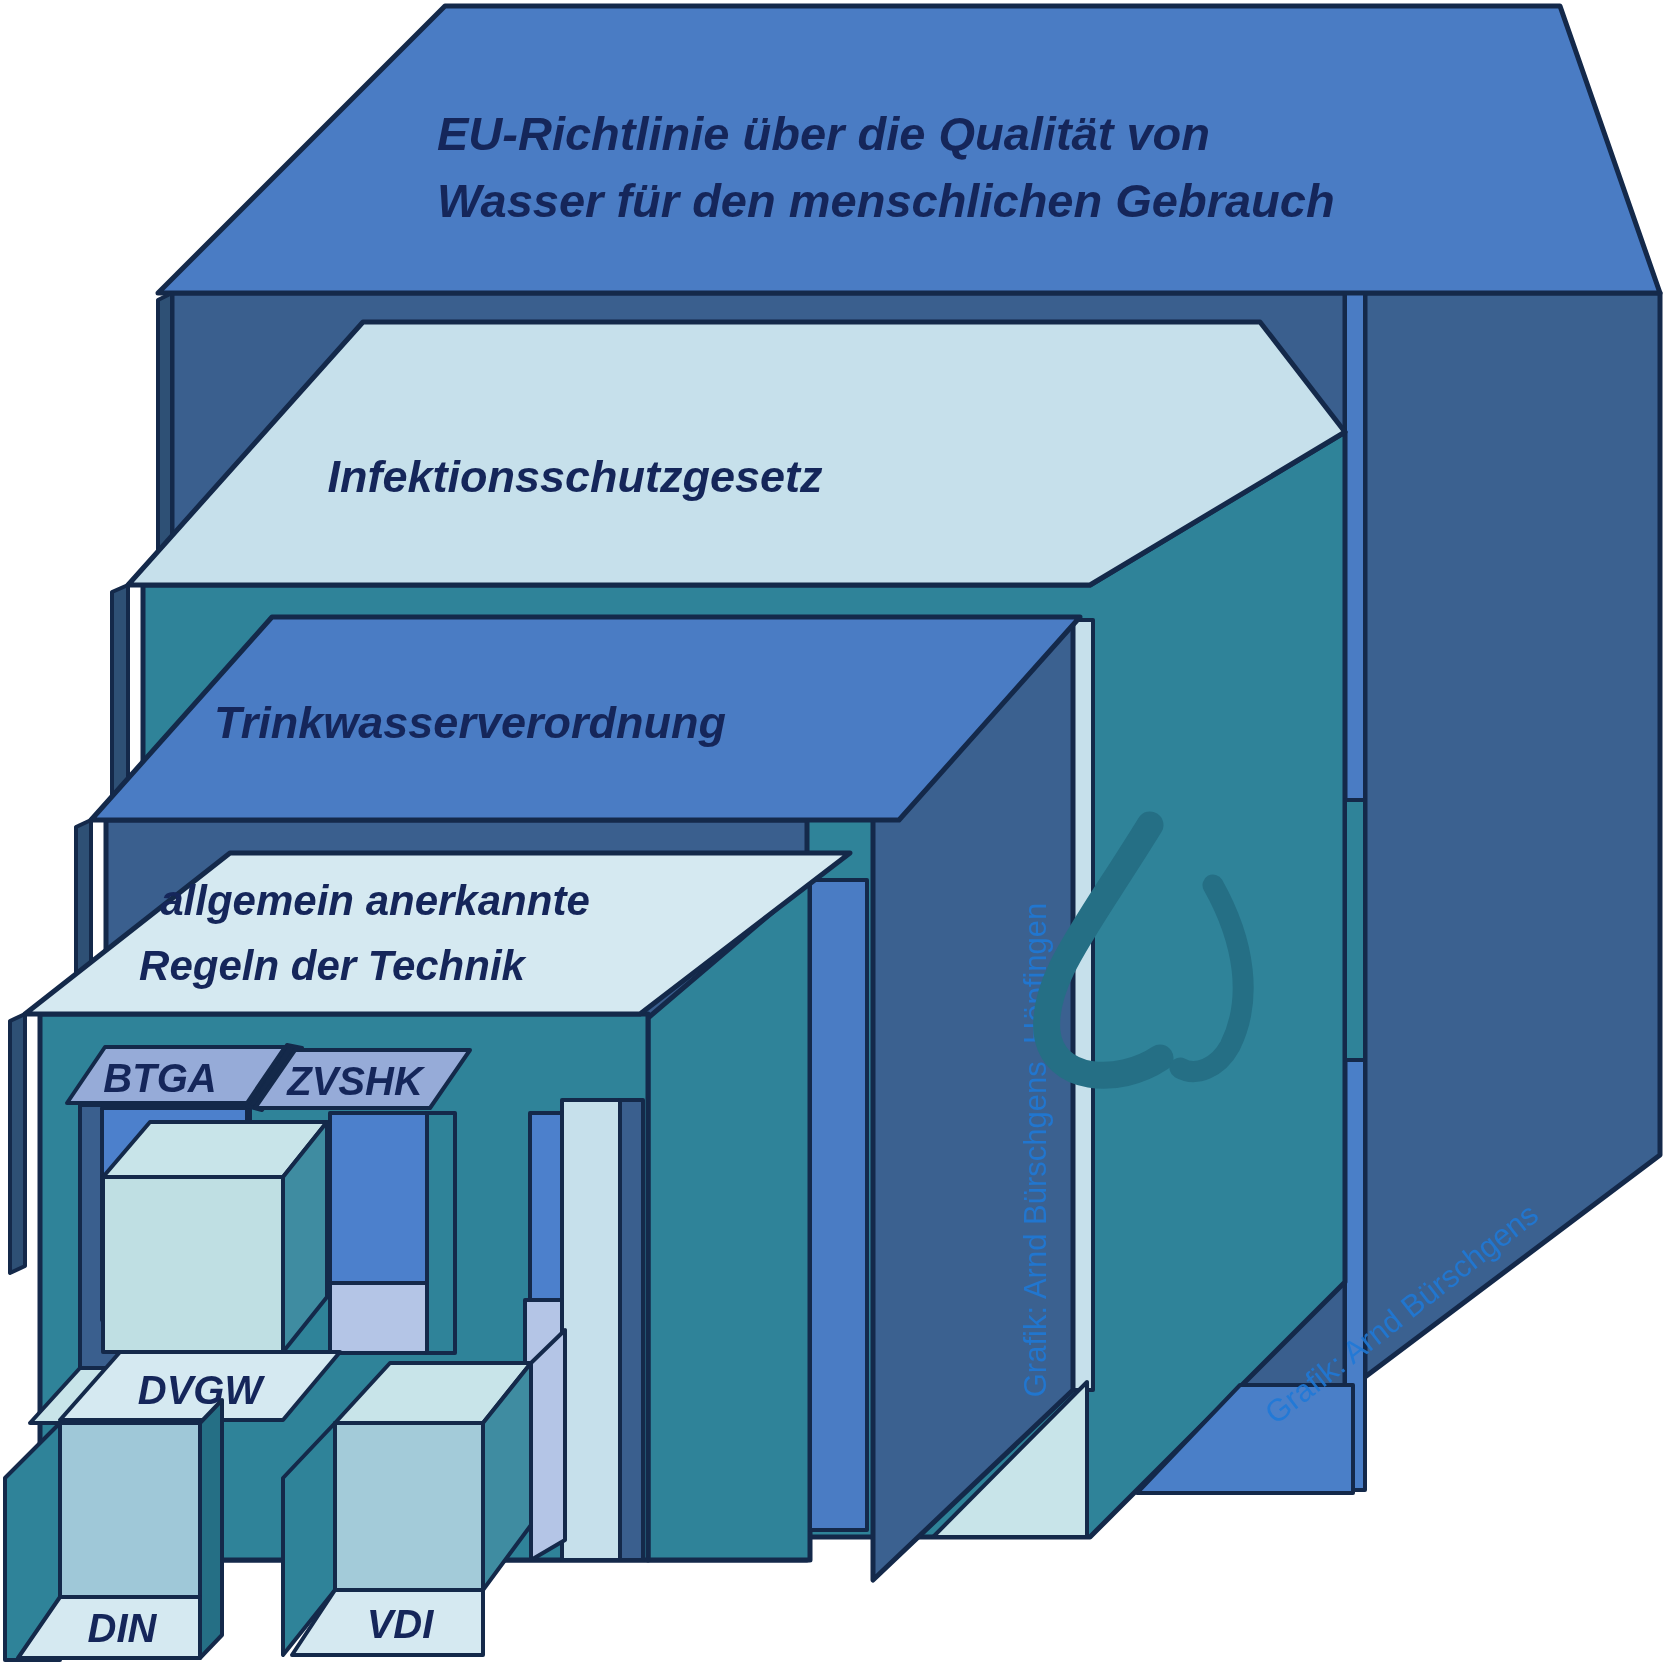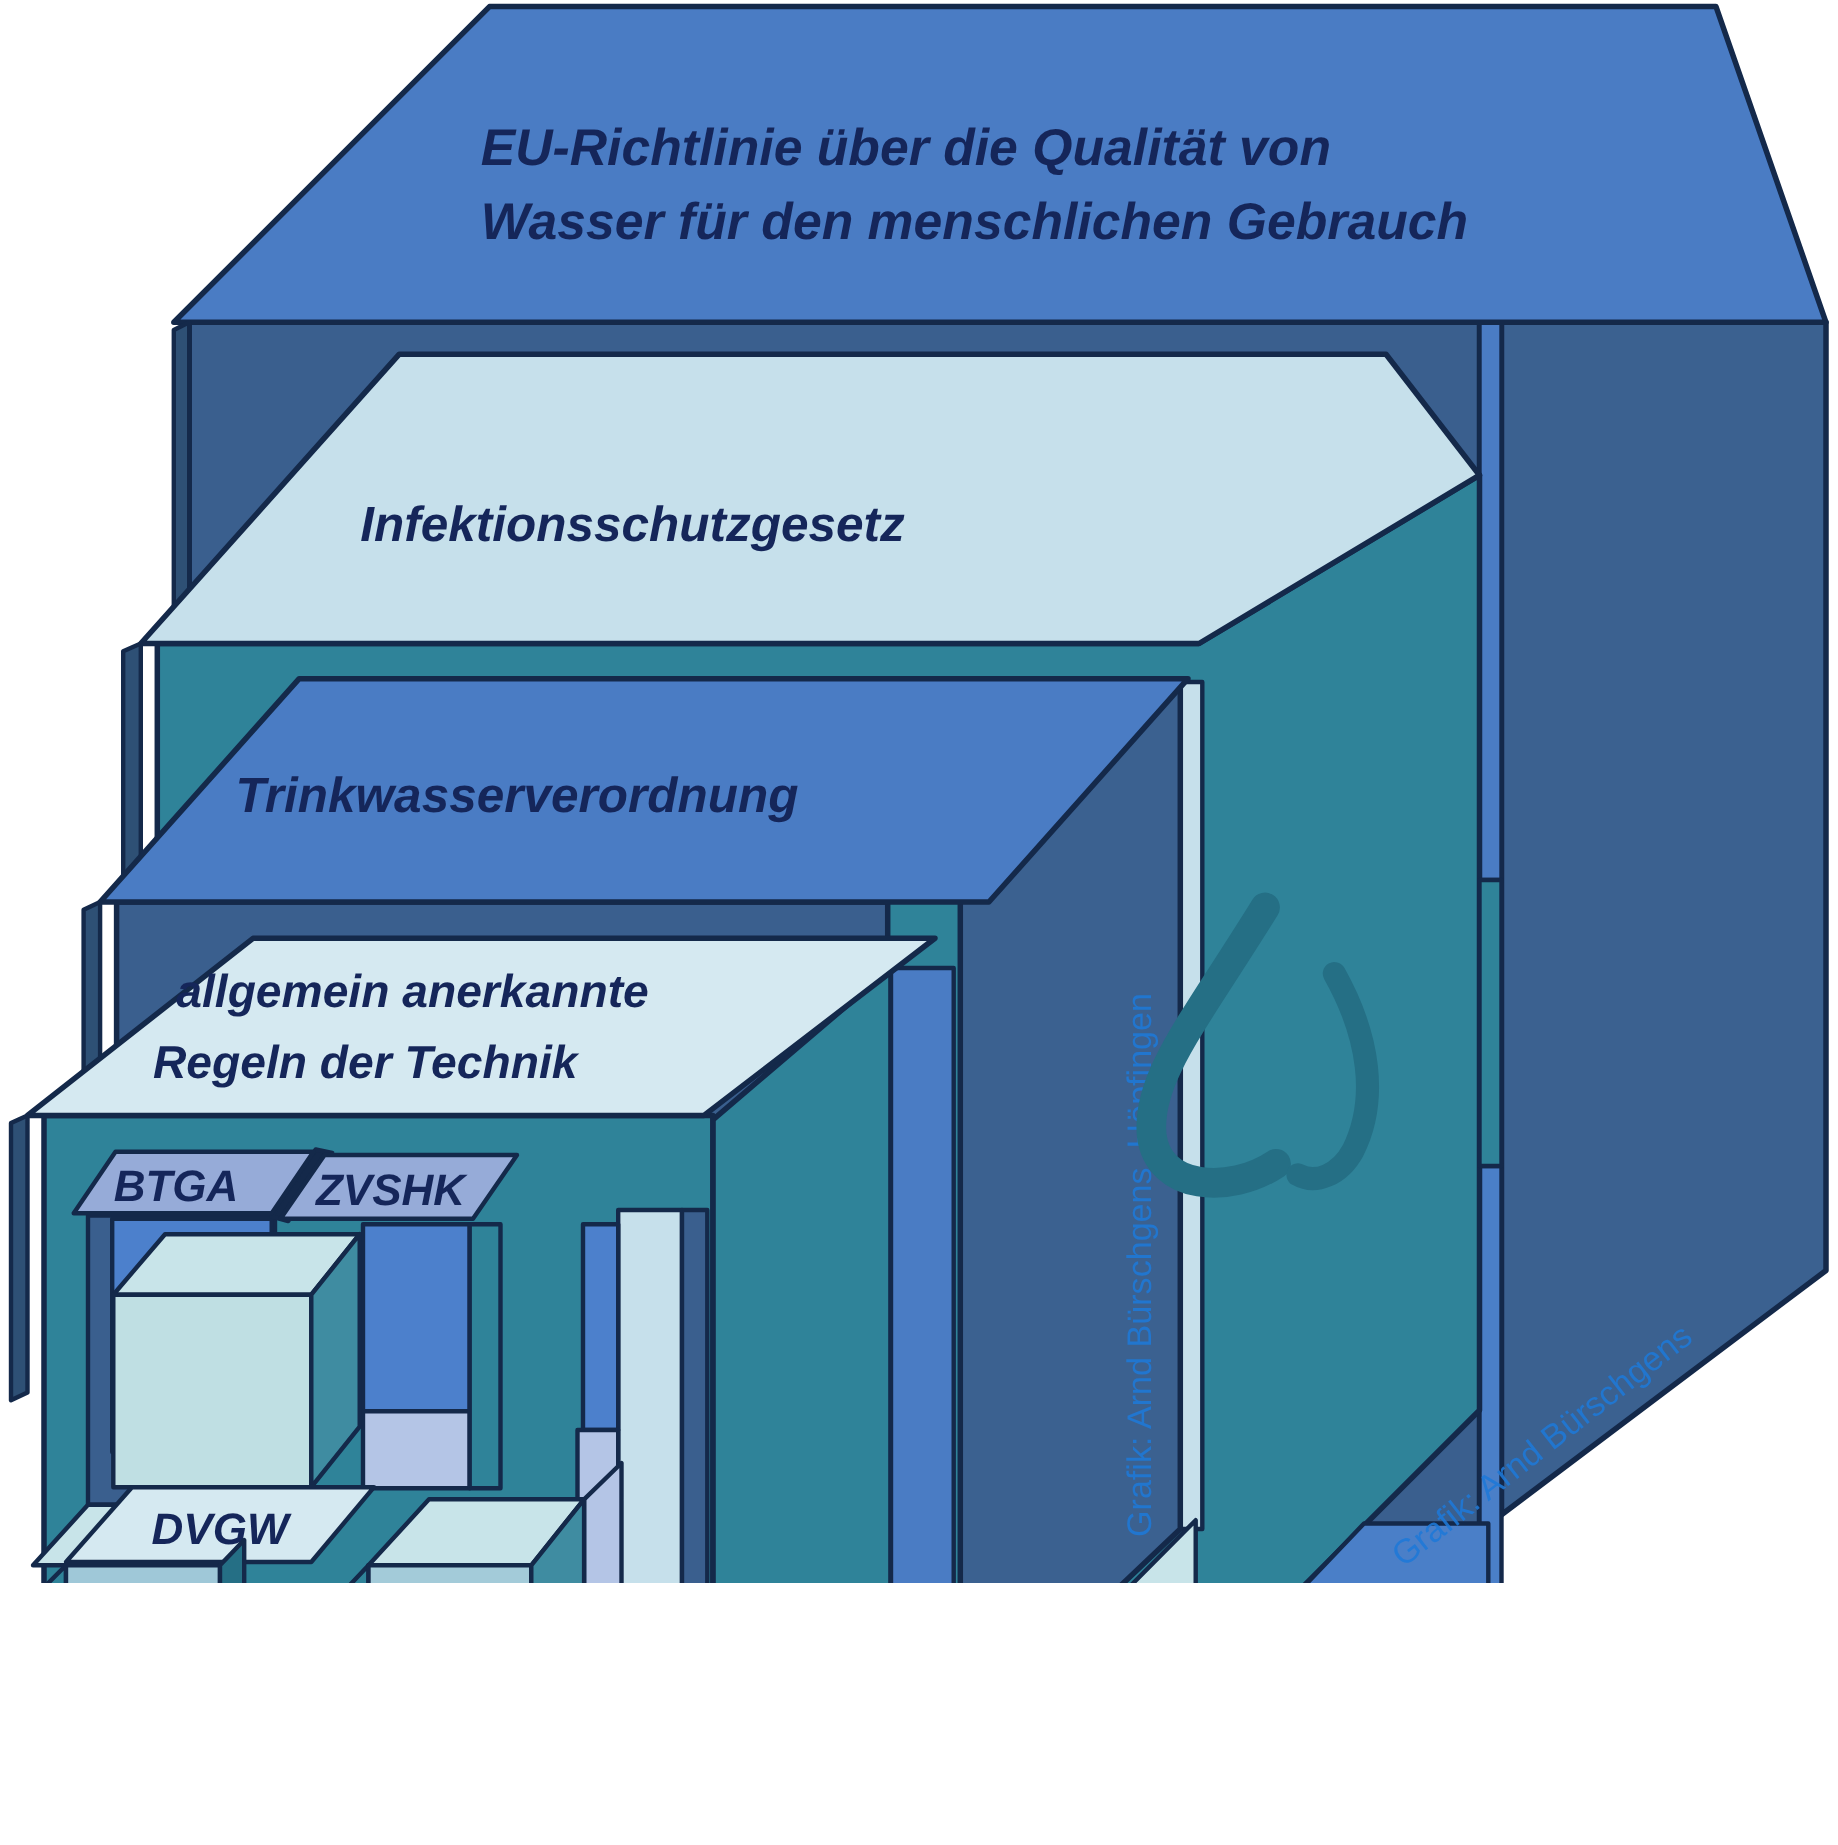--- a/index.html
+++ b/index.html
@@ -1,16 +1,16 @@
 <!DOCTYPE html>
 <html><head>
 <meta charset="utf-8">
 <style>
   html,body{margin:0;padding:0;background:#ffffff;}
-  .stage{width:1671px;height:1439px;position:relative;background:#fff;overflow:hidden;}
+  .stage{width:1671px;height:1677px;position:relative;background:#fff;overflow:hidden;}
   svg{display:block;}
   polygon,path.shape{stroke:#14294A;stroke-linejoin:round;}
   .p{stroke-width:5;}
   .ps{stroke-width:4;}
   text{font-family:"Liberation Sans", sans-serif;font-style:italic;font-weight:bold;fill:#15265A;}
   .t-eu{font-size:47px;}
   .t-l2{font-size:45px;}
   .t-l3{font-size:45px;}
   .t-l4{font-size:42px;}
   .t-sm{font-size:40px;}

